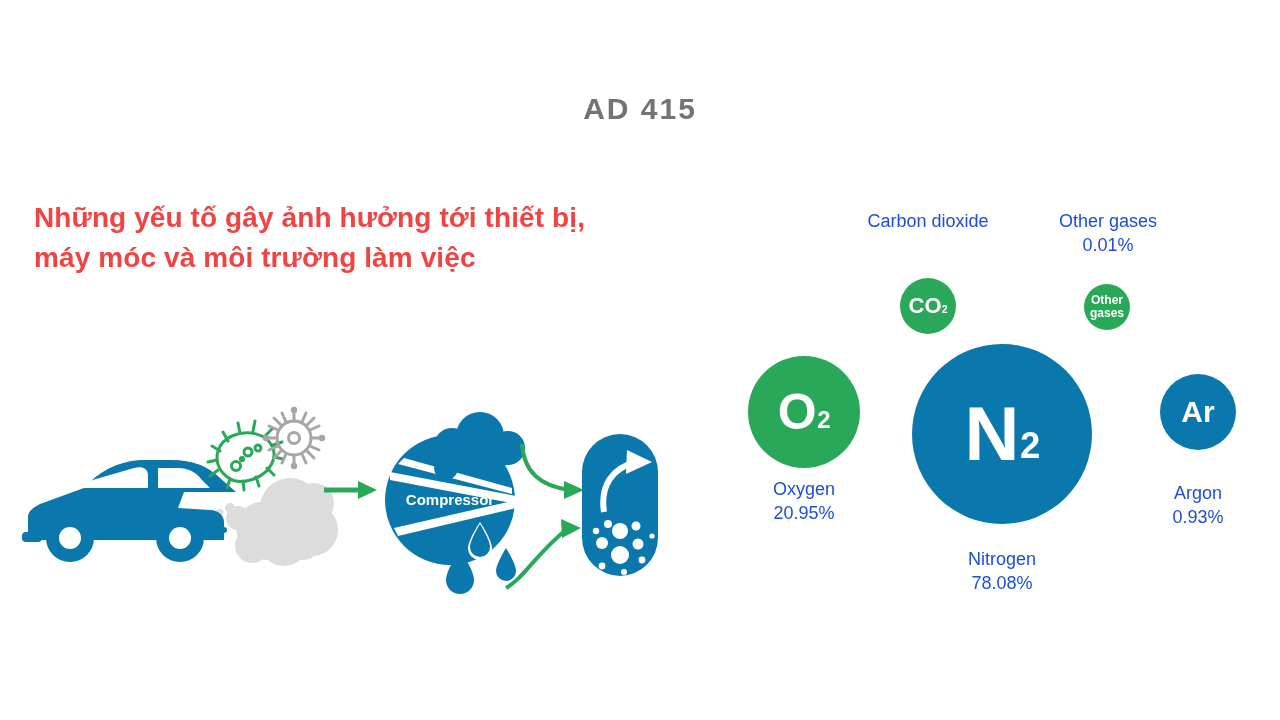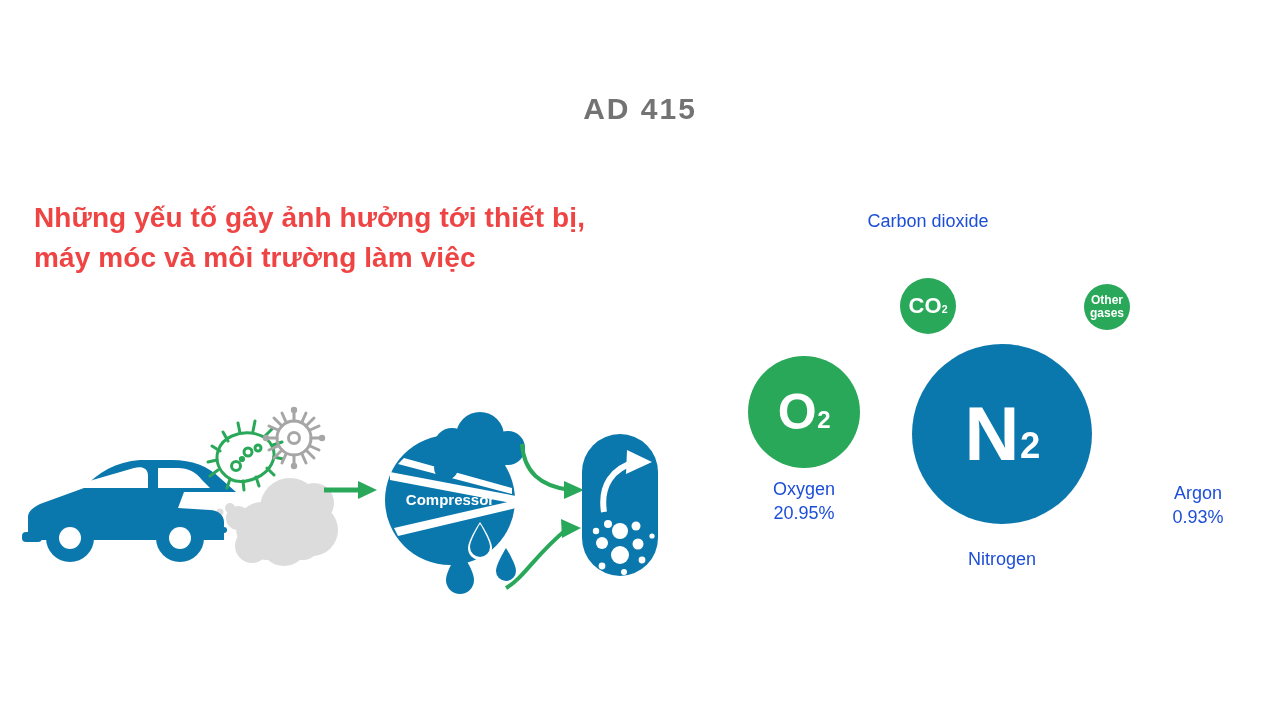--- a/index.html
+++ b/index.html
@@ -253,39 +253,47 @@
 <div class="gas-panel">
 
   <div class="caption" id="cap-co2">
     <span>Carbon dioxide</span>
   </div>
   <div class="bubble" id="bubble-co2">
     <span>CO</span>
       <span class="sub">2</span>
   </div>
 
+  <div class="caption" id="cap-other">
+    <span>Other gases</span>
+    <span class="val">0.01%</span>
+  </div>
   <div class="bubble" id="bubble-other">
     <span>Other</span>
     <span>gases</span>
   </div>
 
   <div class="bubble" id="bubble-o2">
     <span>O</span>
       <span class="sub">2</span>
   </div>
   <div class="caption" id="cap-o2">
     <span>Oxygen</span>
     <span class="val">20.95%</span>
   </div>
 
   <div class="bubble" id="bubble-n2">
     <span>N</span>
       <span class="sub">2</span>
   </div>
   <div class="caption" id="cap-n2">
     <span>Nitrogen</span>
-  </div>
-
+    <span class="val">78.08%</span>
+  </div>
+
+  <div class="bubble" id="bubble-ar">
+    <span>Ar</span>
+  </div>
   <div class="caption" id="cap-ar">
     <span>Argon</span>
     <span class="val">0.93%</span>
   </div>
 </div>
 
 </body></html>

